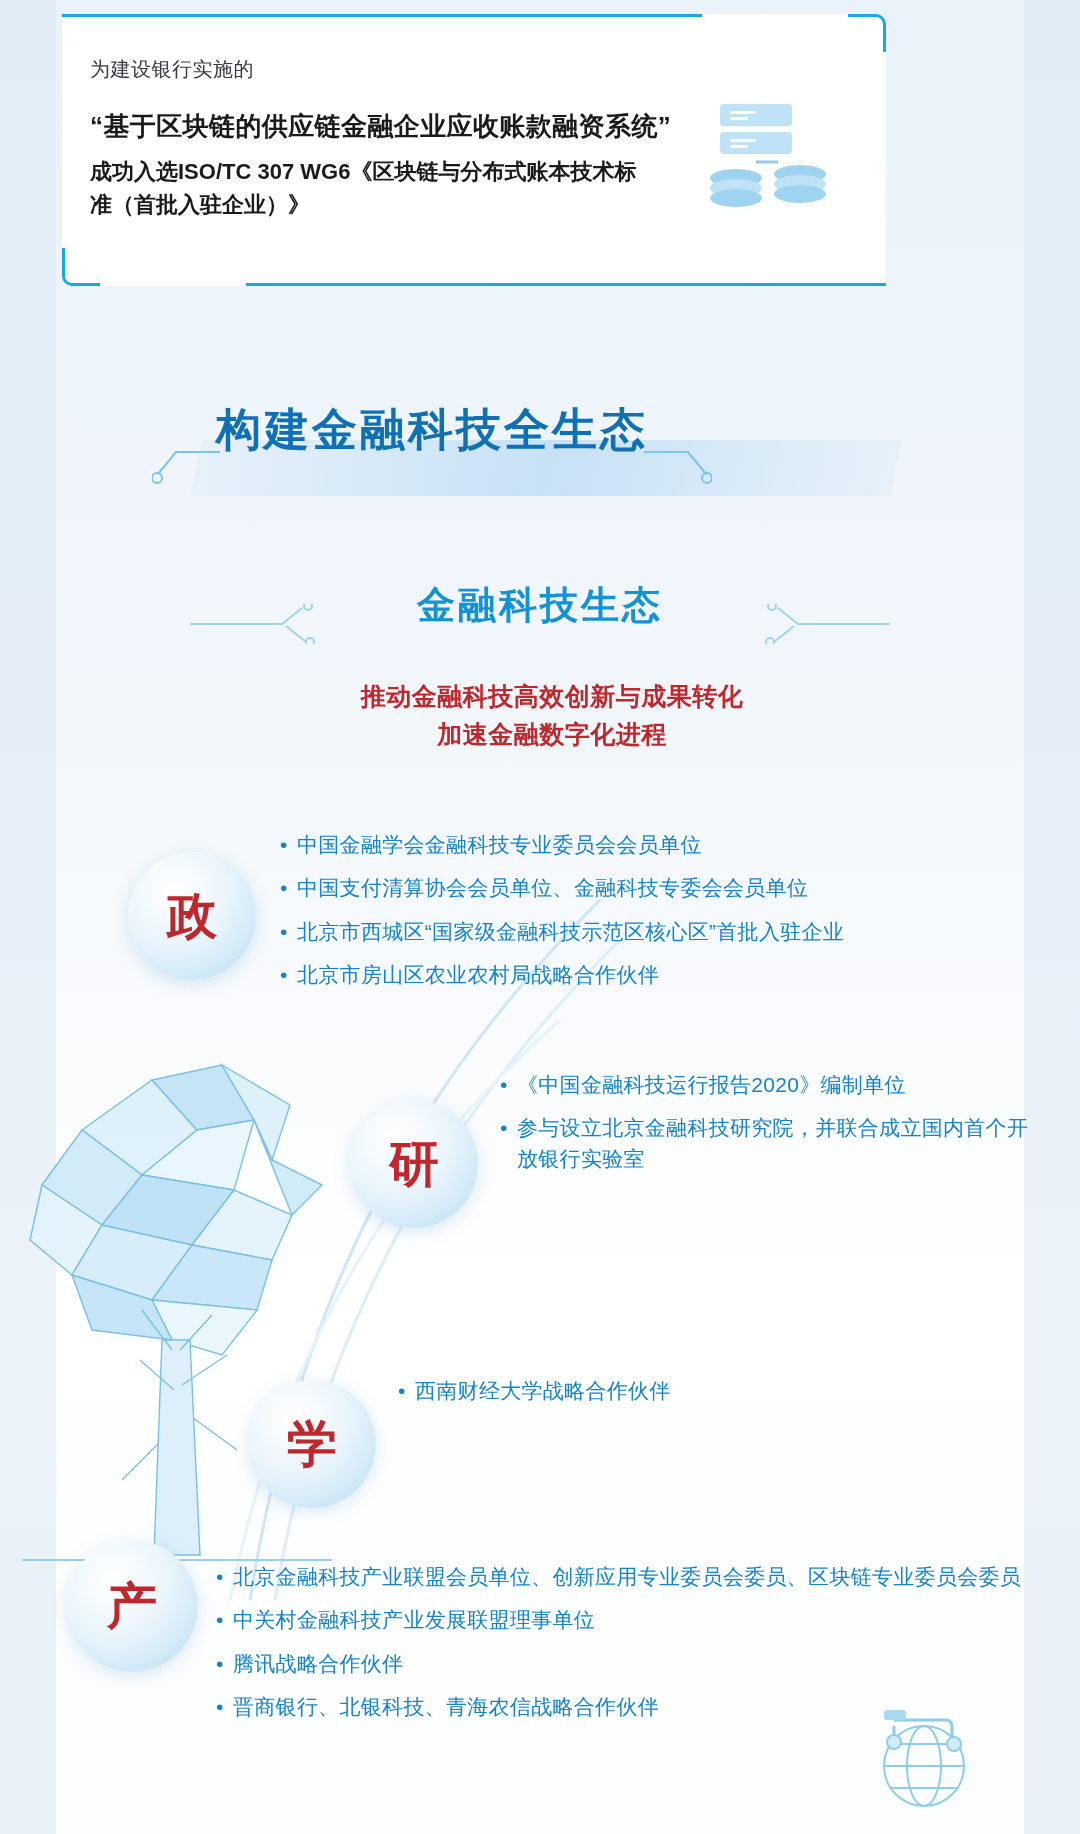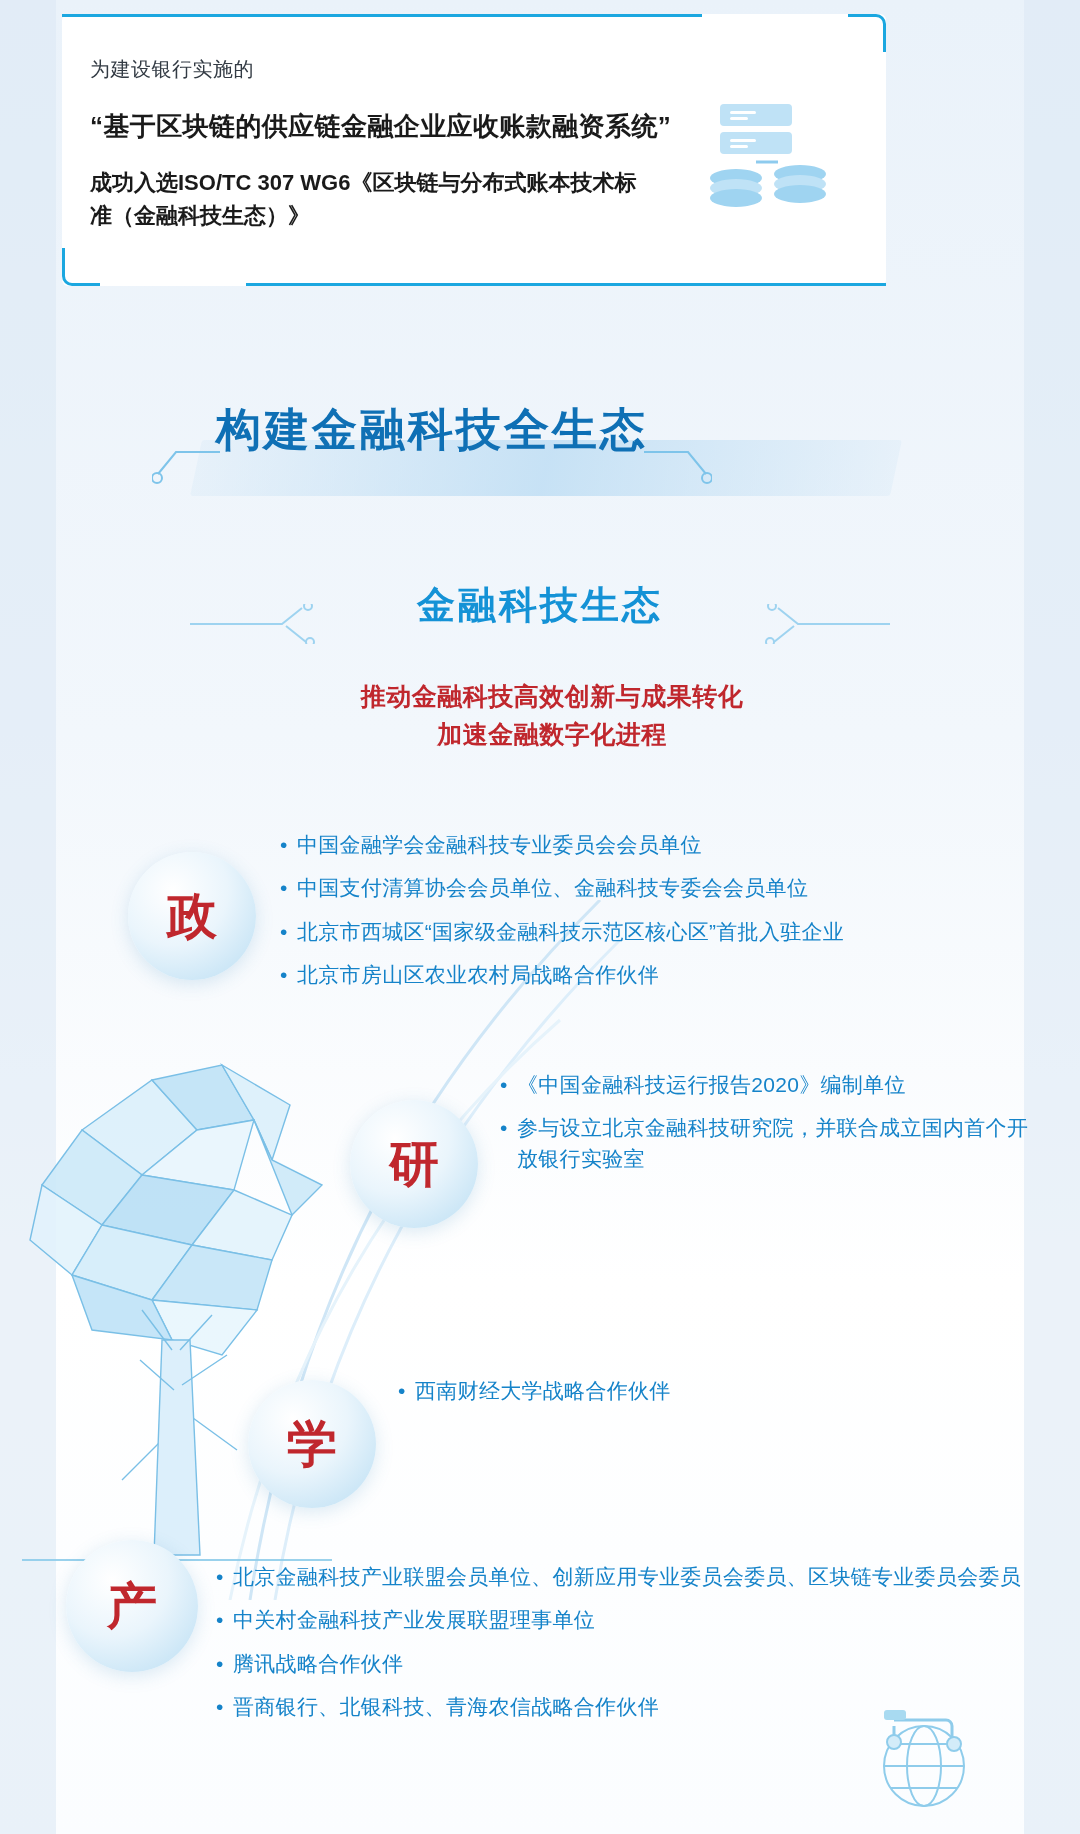--- a/index.html
+++ b/index.html
@@ -56,21 +56,21 @@
     font-size: 20px;
     color: #333b44;
     letter-spacing: .5px;
     margin-bottom: 26px;
   }
   .tc-title {
     font-size: 26px;
     font-weight: bold;
     color: #1a1a1a;
     letter-spacing: .4px;
-    margin-bottom: 22px;
+    margin-bottom: 11px;
   }
   .tc-sub {
     font-size: 22px;
     color: #1a1a1a;
     line-height: 1.5;
     font-weight: bold;
   }
 
   
   .server-icon {
@@ -228,21 +228,21 @@
     <div class="corner tr"></div>
     <div class="corner bl"></div>
     <div class="corner tl-line"></div>
     <div class="corner br-line"></div>
 
     <div class="tc-inner">
       <div class="tc-lead">为建设银行实施的</div>
       <div class="tc-title">“基于区块链的供应链金融企业应收账款融资系统”</div>
       <div class="tc-sub">
         <div>成功入选ISO/TC 307 WG6《区块链与分布式账本技术标</div>
-        <div>准（金融科技生态）》</div>
+        <div>准（首批入驻企业）》</div>
       </div>
     </div>
 
     <svg class="server-icon" viewBox="0 0 130 120">
       <rect x="18" y="4" width="72" height="22" rx="4" fill="#bfe2f6"></rect>
       <rect x="18" y="32" width="72" height="22" rx="4" fill="#bfe2f6"></rect>
       <rect x="28" y="11" width="26" height="3" rx="1.5" fill="#ffffff"></rect>
       <rect x="28" y="17" width="18" height="3" rx="1.5" fill="#ffffff"></rect>
       <rect x="28" y="39" width="26" height="3" rx="1.5" fill="#ffffff"></rect>
       <rect x="28" y="45" width="18" height="3" rx="1.5" fill="#ffffff"></rect>

